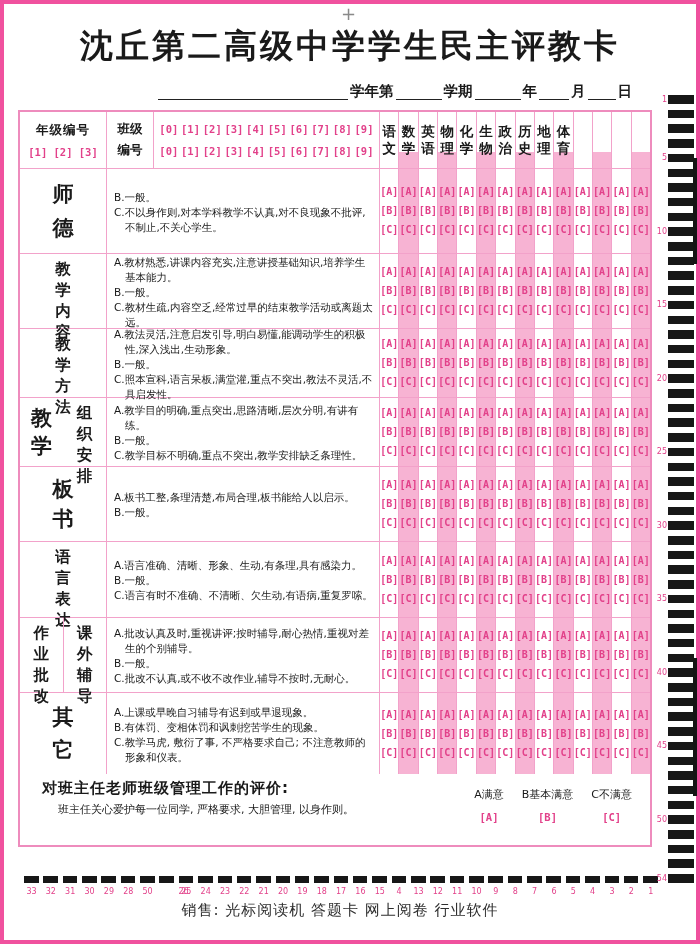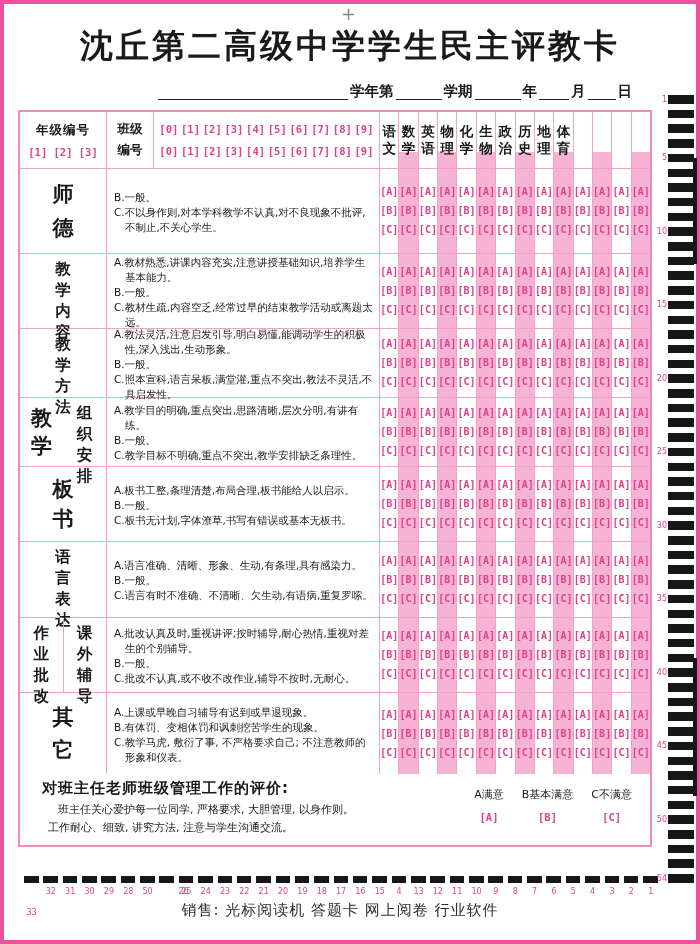--- a/index.html
+++ b/index.html
@@ -544,21 +544,20 @@
       <div class="row crit" style="height: 75px;">
         <div class="label-cell">
           <div class="vlabel big">
             <span>板</span>
             <span>书</span>
           </div>
         </div>
         <div class="desc-cell">
           <div class="desc-line">A.板书工整,条理清楚,布局合理,板书能给人以启示。</div>
           <div class="desc-line">B.一般。</div>
-          <div class="desc-line">C.板书无计划,字体潦草,书写有错误或基本无板书。</div>
         </div>
         <div class="bubble-area">
           <div class="bubble-col">
             <span class="ob">[A]</span>
             <span class="ob">[B]</span>
             <span class="ob">[C]</span>
           </div>
           <div class="bubble-col">
             <span class="ob">[A]</span>
             <span class="ob">[B]</span>
@@ -890,21 +889,20 @@
             <span class="ob">[C]</span>
           </div>
         </div>
       </div>
     </div>
 
   <div class="row homeroom">
     <div class="hm-left">
       <div class="hm-title">对班主任老师班级管理工作的评价:</div>
       <div class="hm-line1">班主任关心爱护每一位同学, 严格要求, 大胆管理, 以身作则。</div>
-      <div class="hm-line2">工作耐心、细致, 讲究方法, 注意与学生沟通交流。</div>
     </div>
     <div class="ratings">
         <div class="rating-col">
           <span class="rlabel">A满意</span>
           <span class="dg">[A]</span>
         </div>
         <div class="rating-col">
           <span class="rlabel">B基本满意</span>
           <span class="dg">[B]</span>
         </div>
@@ -981,21 +979,21 @@
     <div class="rmark" style="top: 815.3px;"></div>
     <span class="rnum" style="top: 814.8px;">50</span>
     <div class="rmark" style="top: 830px;"></div>
     <div class="rmark" style="top: 844.7px;"></div>
     <div class="rmark" style="top: 859.4px;"></div>
     <div class="rmark" style="top: 874.1px;"></div>
     <span class="rnum" style="top: 873.6px;">54</span>
   </div>
 <div id="bottom-marks">
     <div class="bmark" style="left: 24px;"></div>
-    <span class="bnum" style="left: 23px; margin-top: 21px;">33</span>
+    <span class="bnum" style="left: 23px;">33</span>
     <div class="bmark" style="left: 43.35px;"></div>
     <span class="bnum" style="left: 42.35px;">32</span>
     <div class="bmark" style="left: 62.7px;"></div>
     <span class="bnum" style="left: 61.7px;">31</span>
     <div class="bmark" style="left: 82.05px;"></div>
     <span class="bnum" style="left: 81.05px;">30</span>
     <div class="bmark" style="left: 101.4px;"></div>
     <span class="bnum" style="left: 100.4px;">29</span>
     <div class="bmark" style="left: 120.75px;"></div>
     <span class="bnum" style="left: 119.75px;">28</span>

